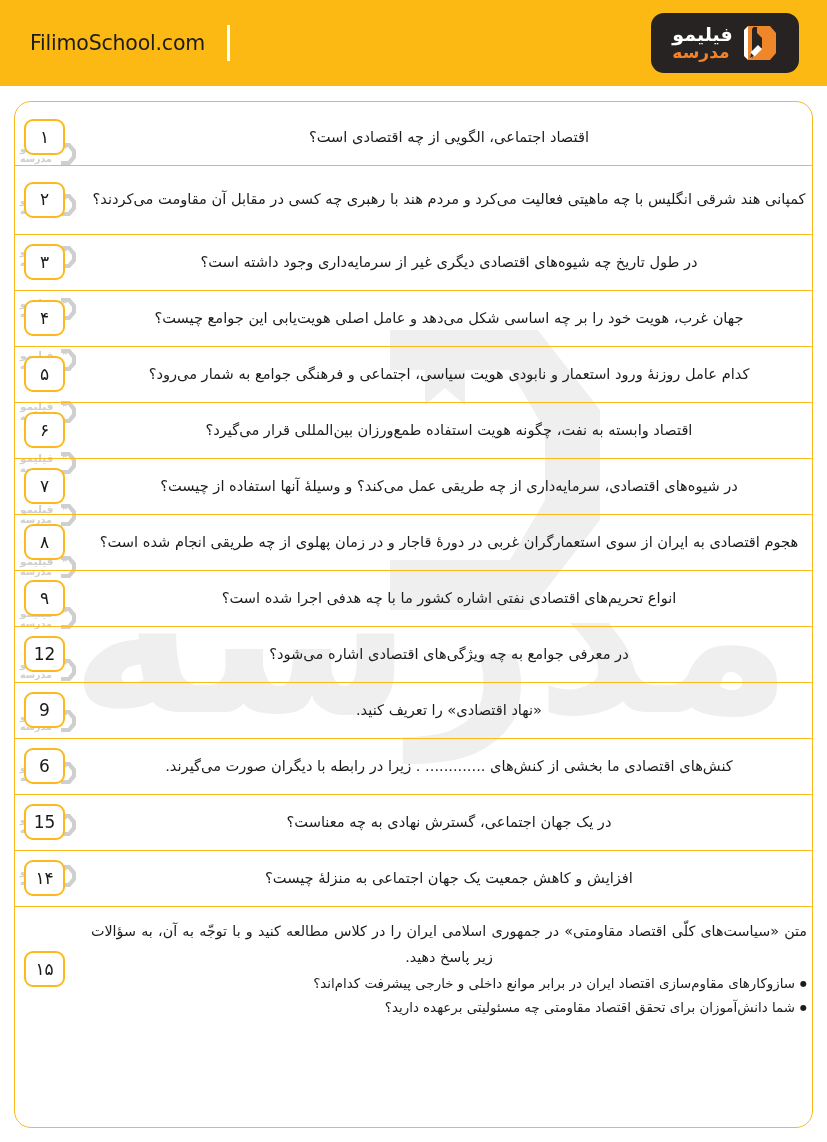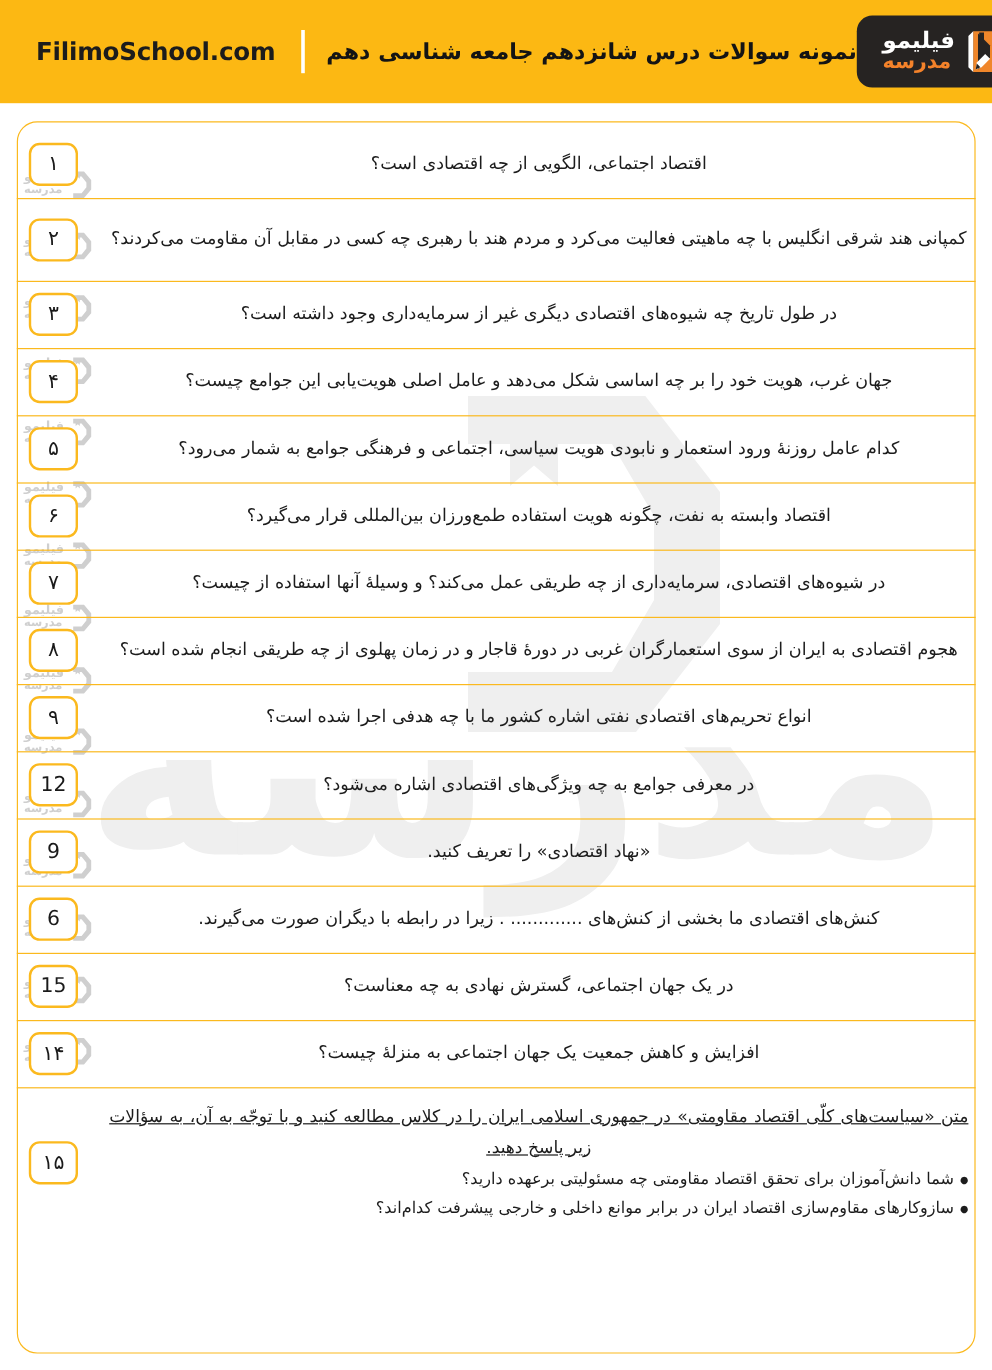--- a/index.html
+++ b/index.html
@@ -32,21 +32,21 @@
     align-items: center;
     justify-content: flex-start;
     padding: 0 28px 0 30px;
     gap: 0;
     z-index: 5;
   }
 
   .site-url {
     font-family: "DejaVu Sans", "Liberation Sans", sans-serif;
     font-size: 20.5px;
-    font-weight: bold;
+    font-weight: normal;
     color: #1c1c1c;
     letter-spacing: -0.2px;
     white-space: nowrap;
     direction: ltr;
     margin-right: 4px;
   }
 
   .header-divider {
     width: 2.5px;
     height: 36px;
@@ -238,21 +238,20 @@
     flex: 1 1 auto;
     padding: 12px 6px 12px 18px;
     direction: rtl;
   }
   .q-block .q-lead {
     font-size: 14.3px;
     color: #1c1c1c;
     line-height: 1.8;
     text-align: justify;
     text-align-last: center;
-    text-decoration: underline;
   }
   .q-block ul {
     list-style: none;
     margin: 2px 0 0 0;
     padding: 0;
   }
   .q-block li {
     font-size: 13.4px;
     color: #1c1c1c;
     line-height: 1.78;
@@ -274,21 +273,20 @@
 <body>
 
 <div class="page">
 
   <div class="header-bar">
 
     <div class="site-url">FilimoSchool.com</div>
 
     <div class="header-divider"></div>
 
-    <div class="header-title">نمونه سوالات درس شانزدهم جامعه شناسی دهم</div>
 
     <div class="header-spacer"></div>
 
     <div class="logo-badge">
       <div class="logo-text-wrap">
         <span class="logo-text-top">فیلیمو</span>
         <span class="logo-text-bottom">مدرسه</span>
       </div>
       <span class="logo-mark">
         <svg viewBox="0 0 38 42" width="38" height="42" aria-hidden="true">
@@ -524,20 +522,20 @@
       </div>
       <div class="q-row h-base">
         <div class="q-badge">۱۴</div>
         <div class="q-text single">افزایش و کاهش جمعیت یک جهان اجتماعی به منزلهٔ چیست؟</div>
       </div>
       <div class="q-row h-big">
         <div class="q-badge">۱۵</div>
         <div class="q-block">
           <div class="q-lead">متن «سیاست‌های کلّی اقتصاد مقاومتی» در جمهوری اسلامی ایران را در کلاس مطالعه کنید و با توجّه به آن، به سؤالات زیر پاسخ دهید.</div>
           <ul>
+            <li>سازوکارهای مقاوم‌سازی اقتصاد ایران در برابر موانع داخلی و خارجی پیشرفت کدام‌اند؟</li>
             <li>شما دانش‌آموزان برای تحقق اقتصاد مقاومتی چه مسئولیتی برعهده دارید؟</li>
-            <li>سازوکارهای مقاوم‌سازی اقتصاد ایران در برابر موانع داخلی و خارجی پیشرفت کدام‌اند؟</li>
           </ul>
         </div>
       </div>
     </div>
 
 </div>
 
 </body></html>

